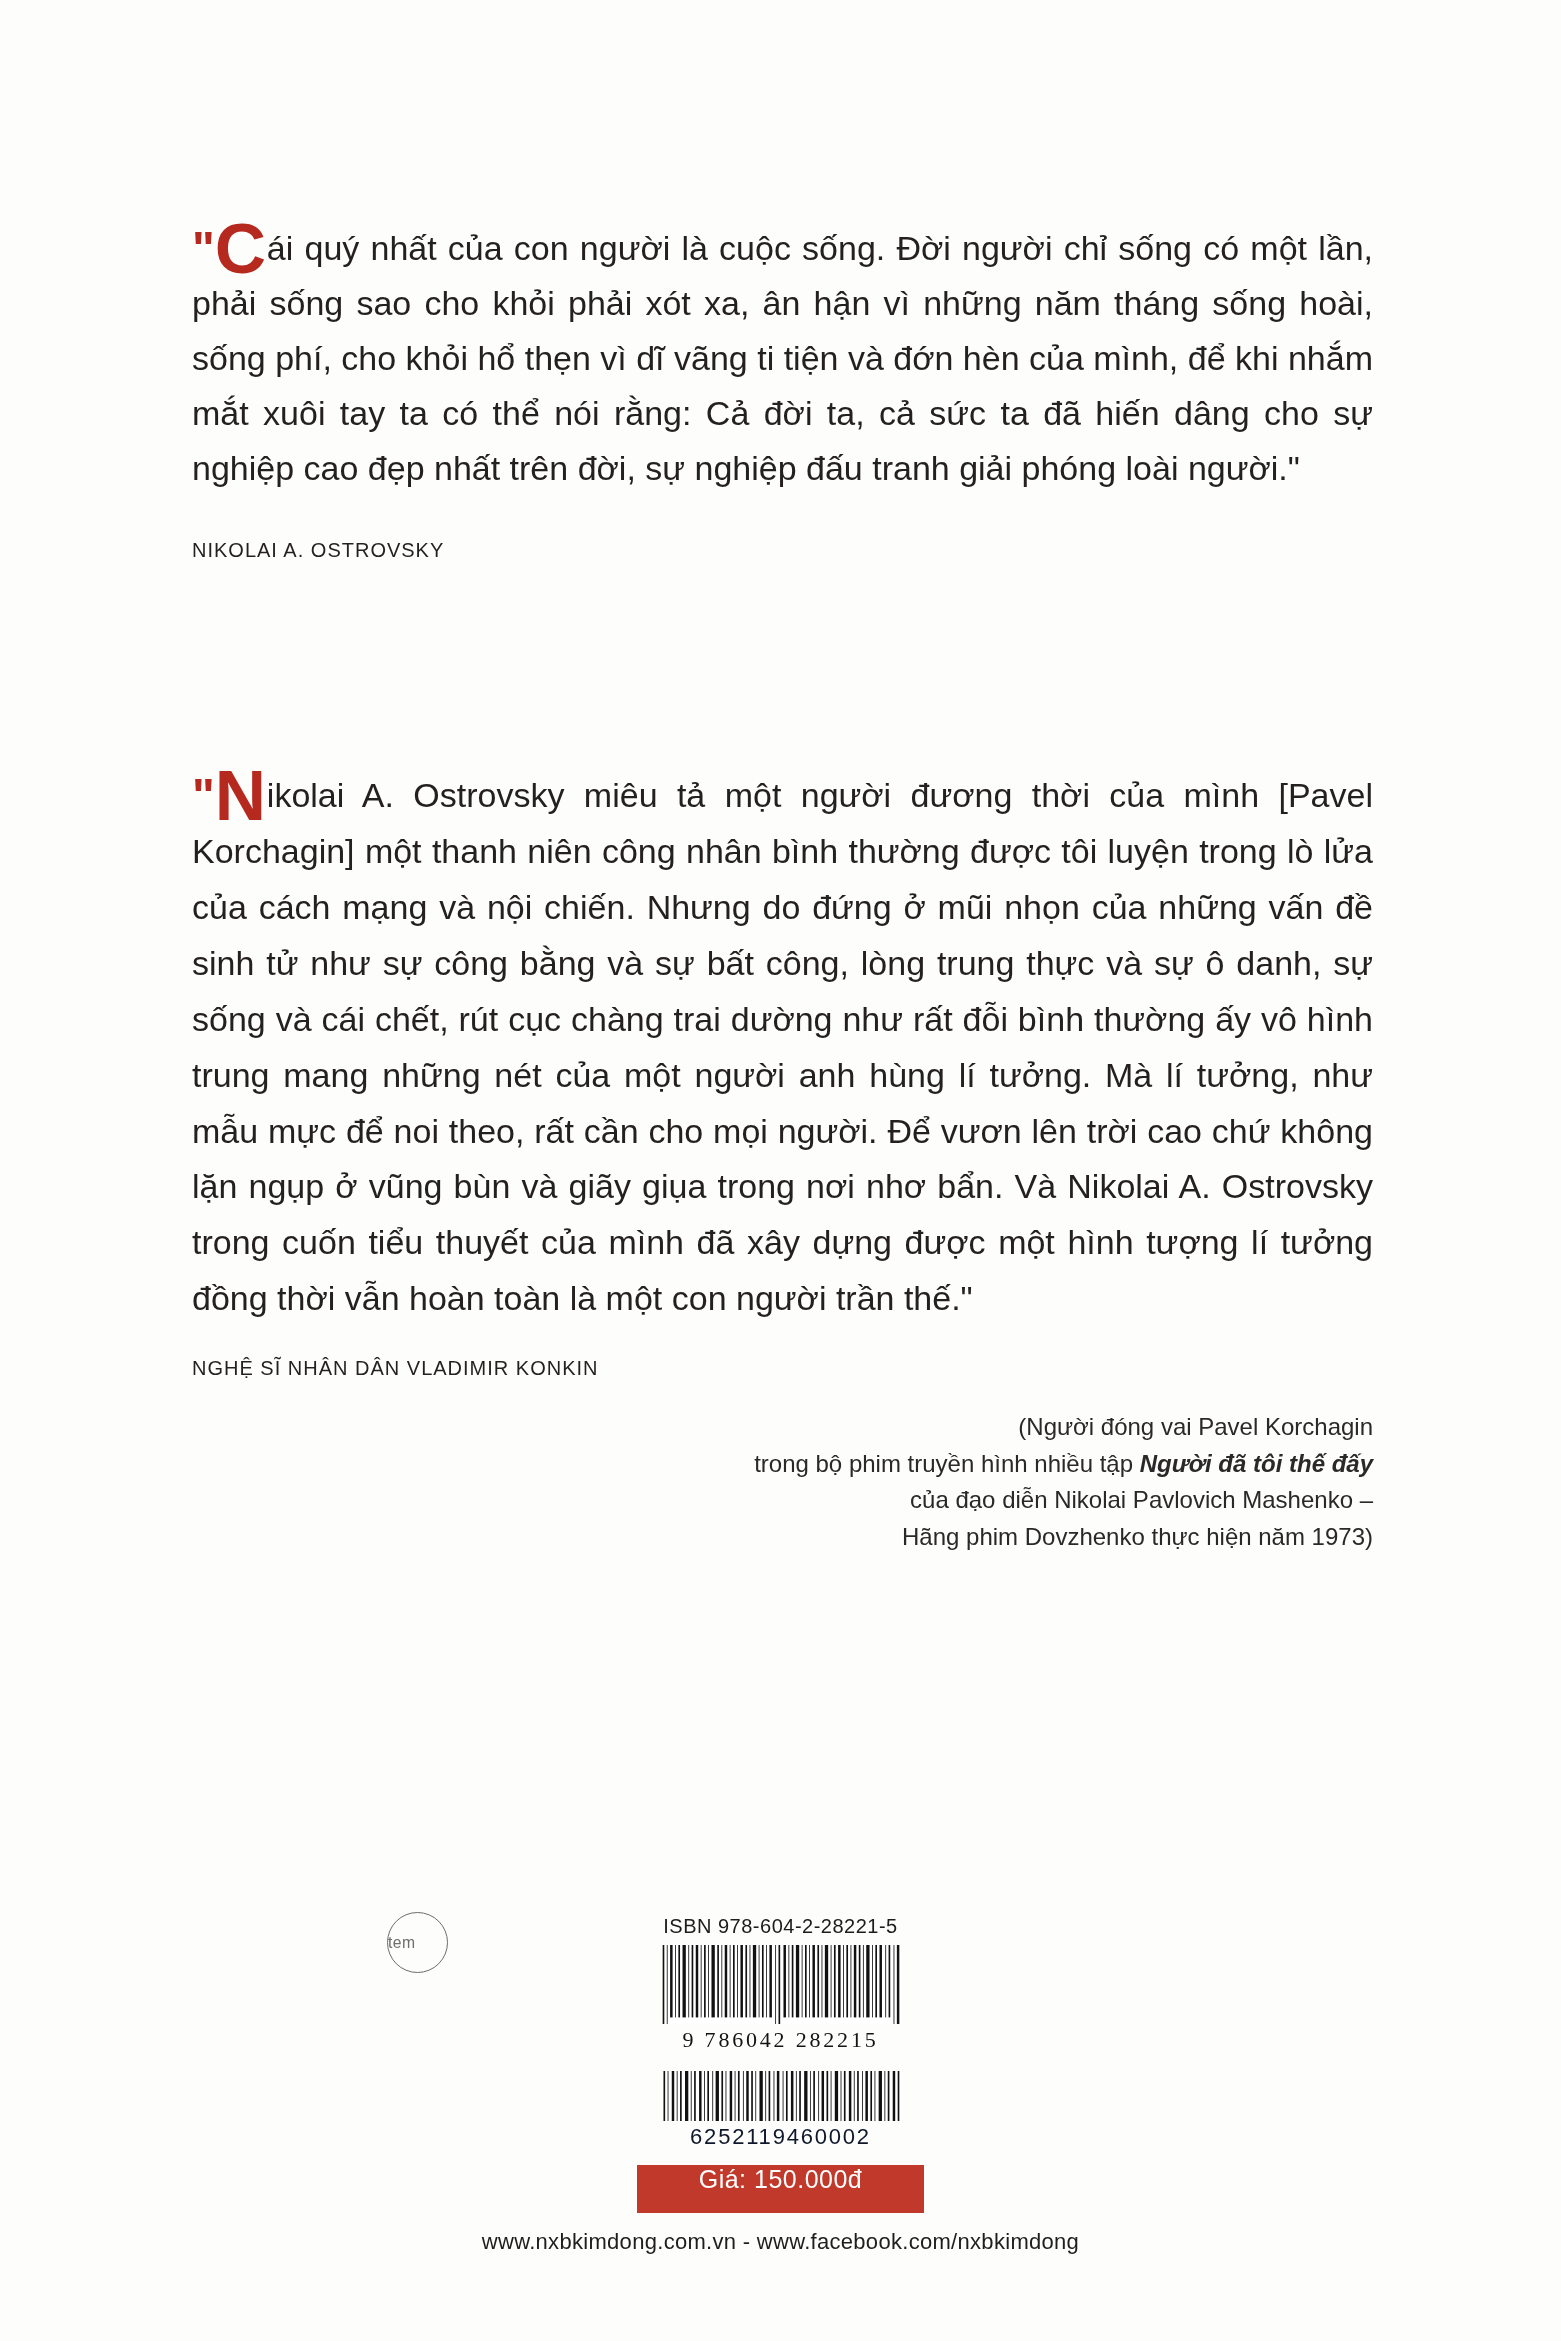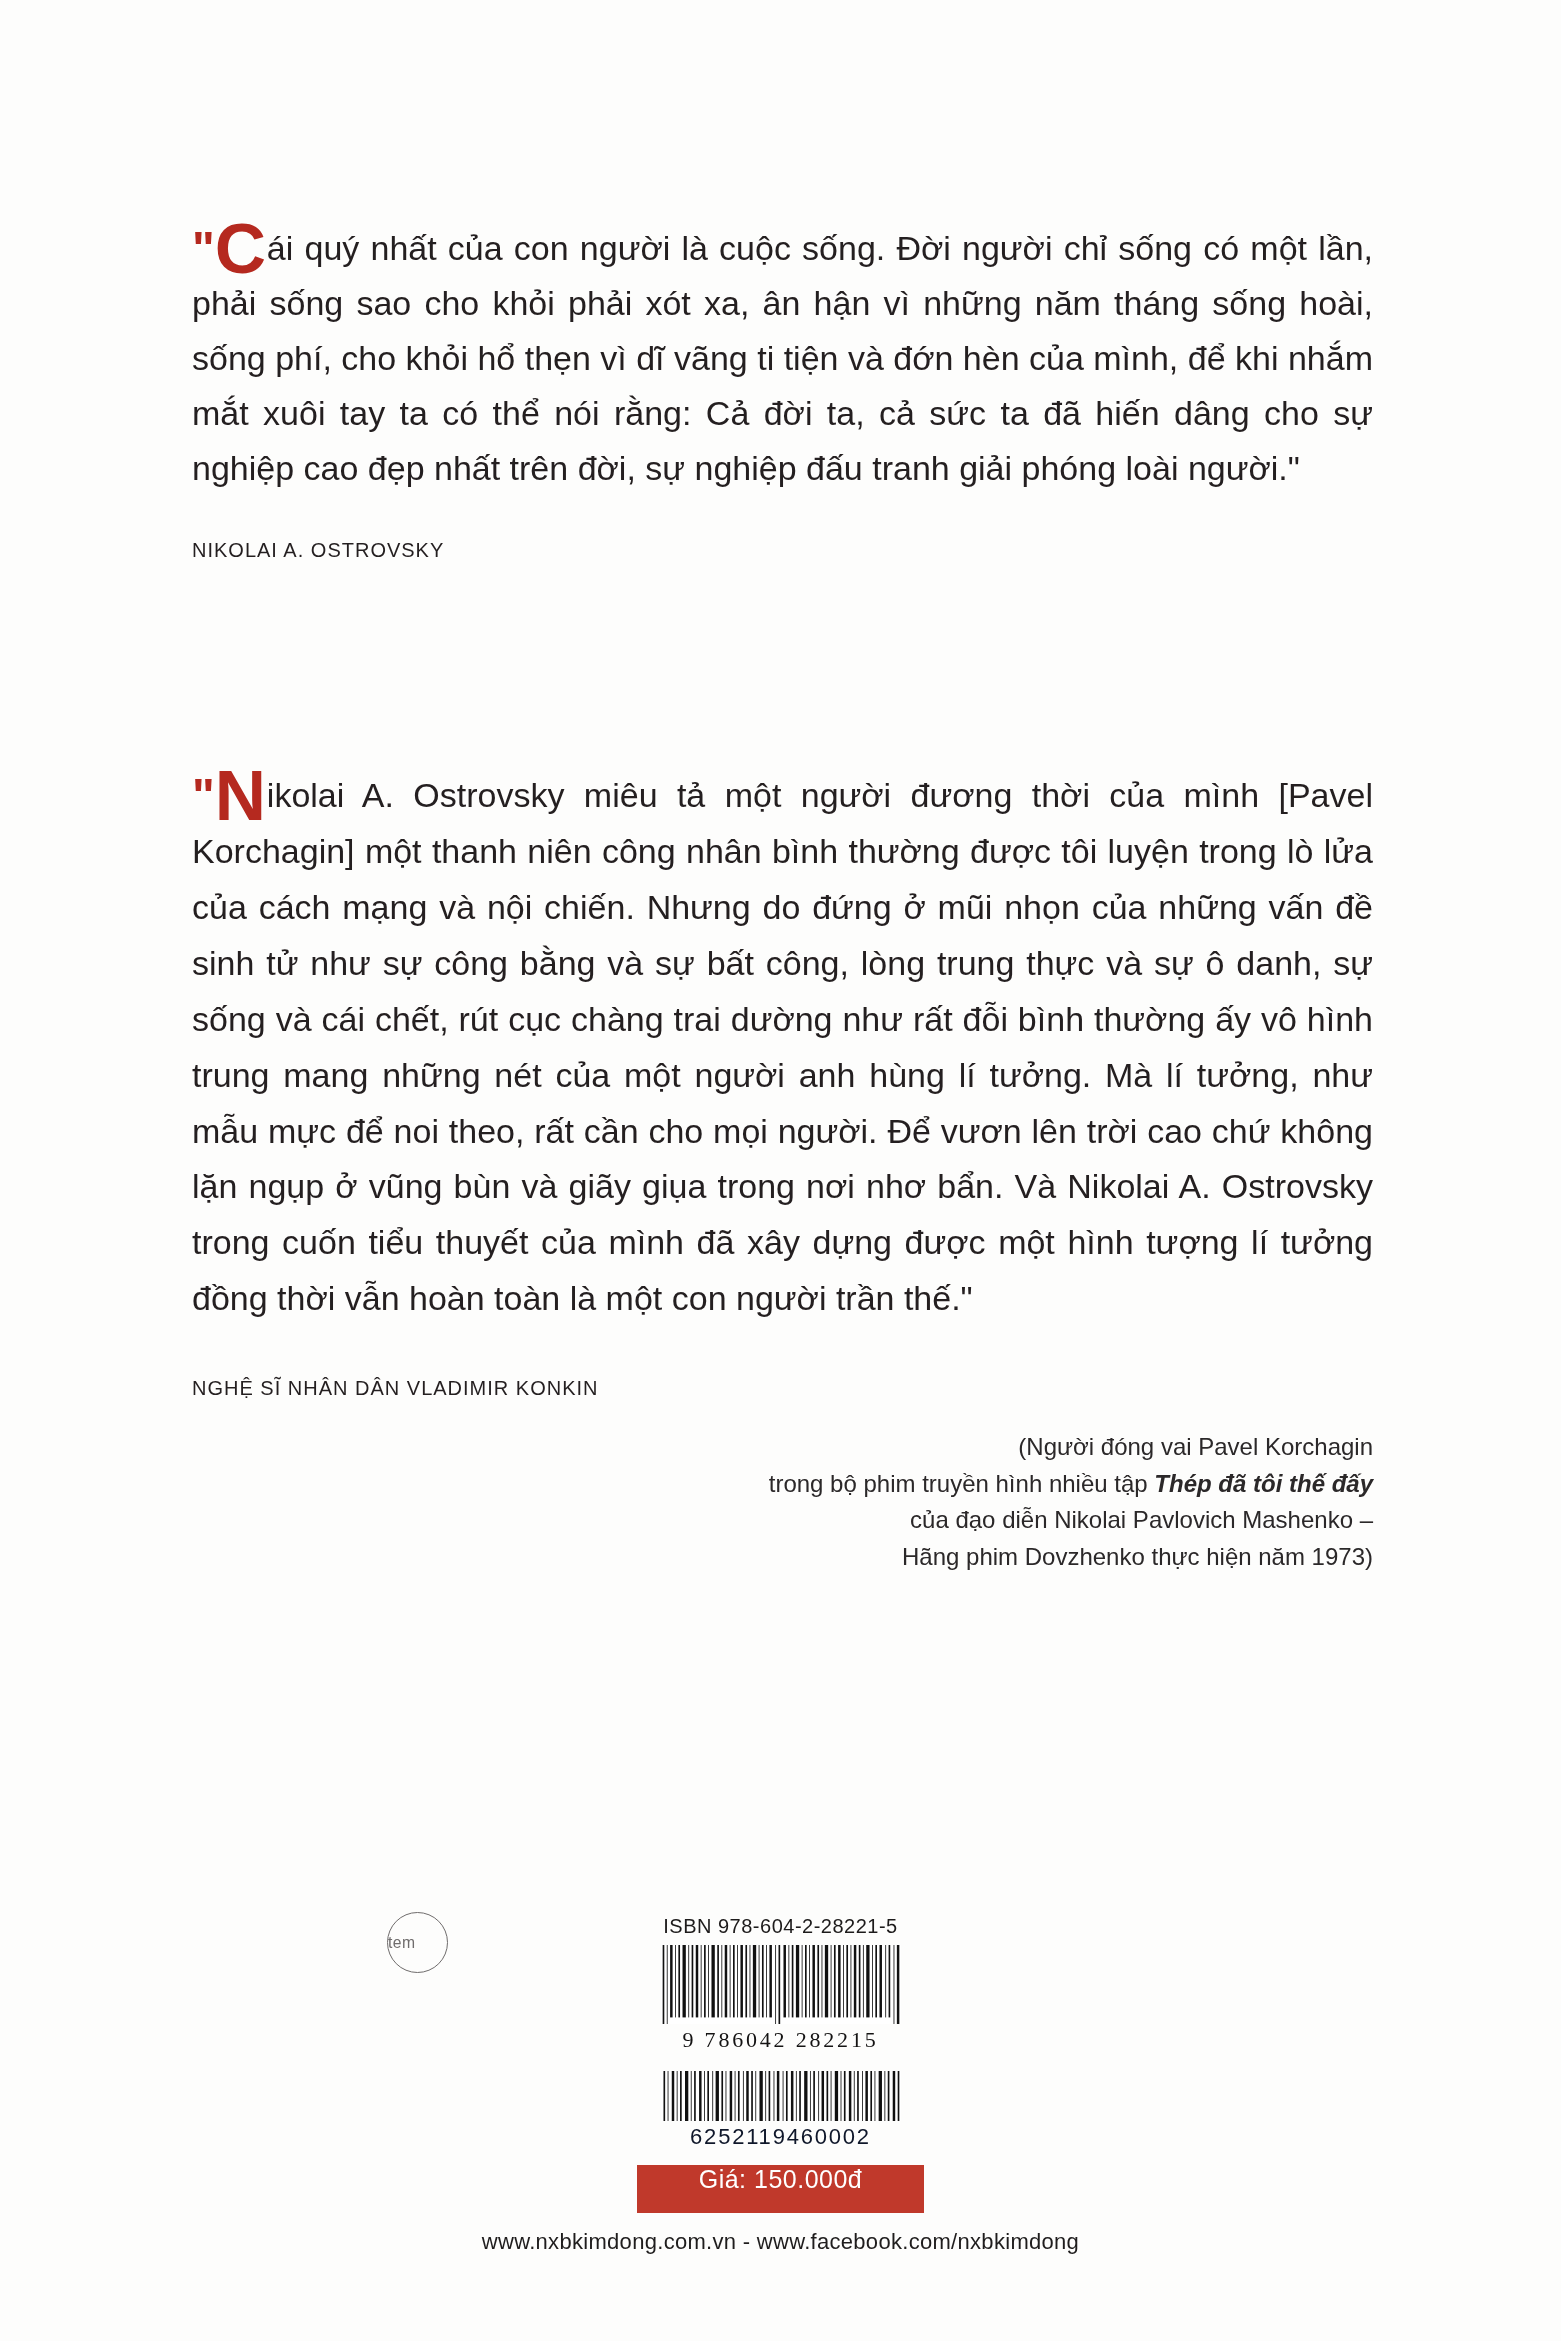--- a/index.html
+++ b/index.html
@@ -66,21 +66,21 @@
     letter-spacing: 0;
   }
 
   .attrib {
     margin-top: 43px;
     text-align: left;
     font-size: 20px;
     letter-spacing: 1px;
     color: #241f20;
   }
-  .attrib.small-gap { margin-top: 50px; }
+  .attrib.small-gap { margin-top: 30px; }
 
   .subattrib {
     margin-top: 29px;
     text-align: right;
     font-size: 24px;
     line-height: 1.52;
     color: #2b2829;
   }
   .subattrib .it { font-style: italic; font-weight: 700; }
 
@@ -172,21 +172,21 @@
   <div class="quote-block" id="quote-1">
     <div class="quote-body"><span class="dropcap-mark openquote">"</span><span class="dropcap-mark dropcap">C</span><span class="tail">ái quý nhất của con người là cuộc sống. Đời người chỉ sống có một lần, phải sống sao cho khỏi phải xót xa, ân hận vì những năm tháng sống hoài, sống phí, cho khỏi hổ thẹn vì dĩ vãng ti tiện và đớn hèn của mình, để khi nhắm mắt xuôi tay ta có thể nói rằng: Cả đời ta, cả sức ta đã hiến dâng cho sự nghiệp cao đẹp nhất trên đời, sự nghiệp đấu tranh giải phóng loài người."</span></div>
     <div class="attrib">NIKOLAI A. OSTROVSKY</div>
   </div>
 
   <div class="quote-block" id="quote-2">
     <div class="quote-body two"><span class="dropcap-mark openquote">"</span><span class="dropcap-mark dropcap">N</span><span class="tail">ikolai A. Ostrovsky miêu tả một người đương thời của mình [Pavel Korchagin] một thanh niên công nhân bình thường được tôi luyện trong lò lửa của cách mạng và nội chiến. Nhưng do đứng ở mũi nhọn của những vấn đề sinh tử như sự công bằng và sự bất công, lòng trung thực và sự ô danh, sự sống và cái chết, rút cục chàng trai dường như rất đỗi bình thường ấy vô hình trung mang những nét của một người anh hùng lí tưởng. Mà lí tưởng, như mẫu mực để noi theo, rất cần cho mọi người. Để vươn lên trời cao chứ không lặn ngụp ở vũng bùn và giãy giụa trong nơi nhơ bẩn. Và Nikolai A. Ostrovsky trong cuốn tiểu thuyết của mình đã xây dựng được một hình tượng lí tưởng đồng thời vẫn hoàn toàn là một con người trần thế."</span></div>
     <div class="attrib small-gap">NGHỆ SĨ NHÂN DÂN VLADIMIR KONKIN</div>
     <div class="subattrib">
       <div>(Người đóng vai Pavel Korchagin</div>
-      <div><span>trong bộ phim truyền hình nhiều tập </span><span class="it">Thép đã tôi thế đấy</span></div>
+      <div><span>trong bộ phim truyền hình nhiều tập </span><span class="it">Người đã tôi thế đấy</span></div>
       <div>của đạo diễn Nikolai Pavlovich Mashenko –</div>
       <div>Hãng phim Dovzhenko thực hiện năm 1973)</div>
     </div>
   </div>
 
   <div class="stamp">
     <span>tem</span>
   </div>
 
   <div class="isbn-group">

